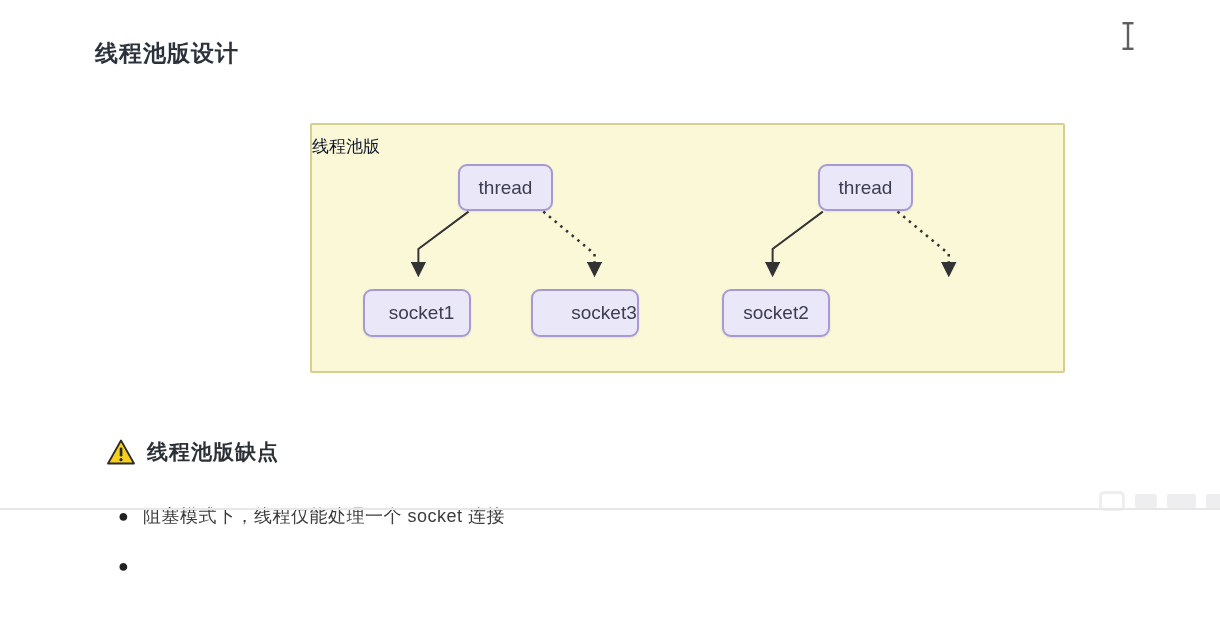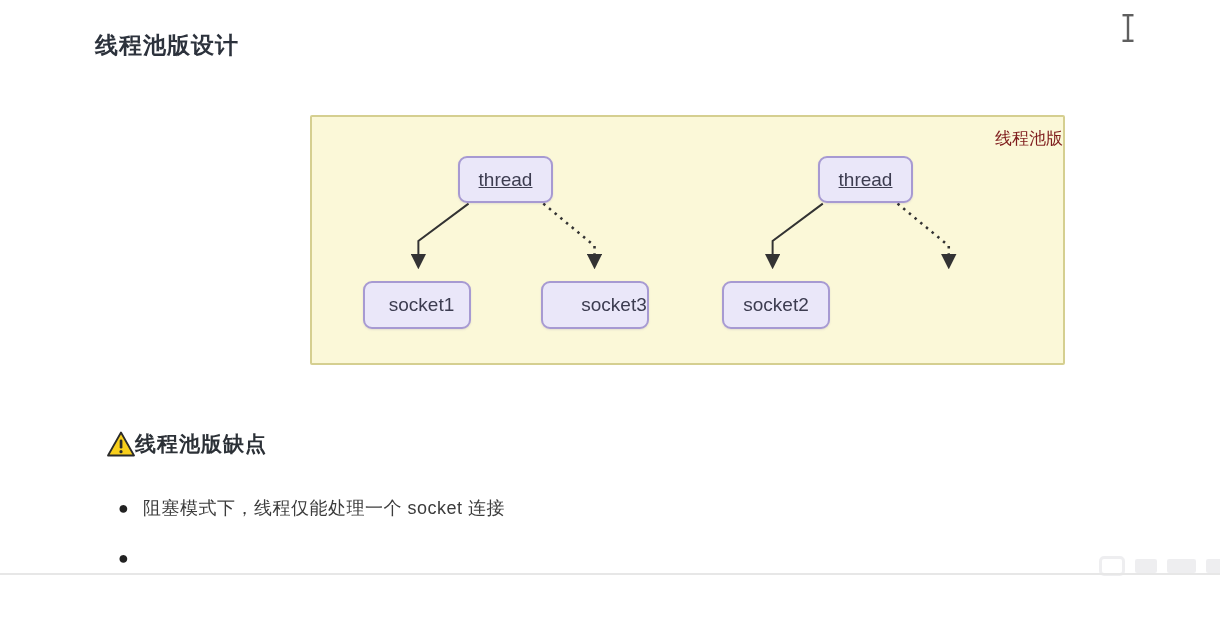--- a/index.html
+++ b/index.html
@@ -3,69 +3,69 @@
 <meta charset="utf-8">
 <style>
   * { margin: 0; padding: 0; box-sizing: border-box; }
   html, body {
     width: 1220px; height: 625px;
     background: #ffffff;
     font-family: "Liberation Sans", "DejaVu Sans", sans-serif;
     overflow: hidden;
     position: relative;
   }
-  .stage { position: absolute; inset: 0; width: 1220px; height: 575px; }
+  .stage { position: absolute; inset: 0; width: 1220px; height: 502px; margin-top: 8px; }
 
   
   .page-title {
     position: absolute; left: 95px; top: 30px;
     font-size: 23px; font-weight: bold; color: #2c323c;
     letter-spacing: 1px;
   }
 
   
   .pool-box {
     position: absolute; left: 310px; top: 115px;
     width: 755px; height: 250px;
     background: #fbf8d8;
     border: 2px solid #d5cf90;
     border-radius: 2px;
   }
   .pool-label {
     position: absolute; left: 0; right: 0; top: 10px;
-    text-align: right;
-    font-size: 17px; color: #7f1d1d;
+    text-align: left;
+    font-size: 17px; color: #0f172a;
   }
   .edges-svg { position: absolute; inset: 0; width: 100%; height: 100%; }
 
   .node {
     position: absolute;
     background: #eae7f9;
     border: 2px solid #a79ad2;
     border-radius: 9px;
     display: flex; align-items: center; justify-content: center;
     font-size: 19px; color: #3c3c50;
     box-shadow: 0 1px 2px rgba(120,110,170,0.18);
   }
-  .node.thread { width: 95px; height: 47px; text-decoration: underline; }
+  .node.thread { width: 95px; height: 47px; }
   .node.socket { width: 108px; height: 48px; }
   #node-thread-1 { left: 146px; top: 39px; }
   #node-thread-2 { left: 506px; top: 39px; }
   #node-socket-1 { left: 51px;  top: 164px; padding-left: 9px; }
-  #node-socket-3 { left: 229px; top: 164px; padding-left: 38px; }
+  #node-socket-3 { left: 219px; top: 164px; padding-left: 38px; }
   #node-socket-2 { left: 410px; top: 164px; align-items: center; }
   #node-socket-4 { left: 589px; top: 164px; }
 
   .edge { fill: none; stroke: #333333; stroke-width: 2px; }
   .edge.dashed { stroke-width: 2.6px; stroke-dasharray: 2.5 5; }
 
   
   .warning-head {
     position: absolute; left: 107px; top: 430px;
-    display: flex; align-items: center; gap: 0;
+    display: flex; align-items: center; gap: 12px;
   }
   .warning-title {
     font-size: 21px; font-weight: bold; color: #2c3137;
     letter-spacing: 1px;
   }
   .bullet-item {
     position: absolute; left: 118px;
     display: flex; align-items: flex-start; gap: 14px;
     font-size: 18px; color: #3c3c3c;
   }

